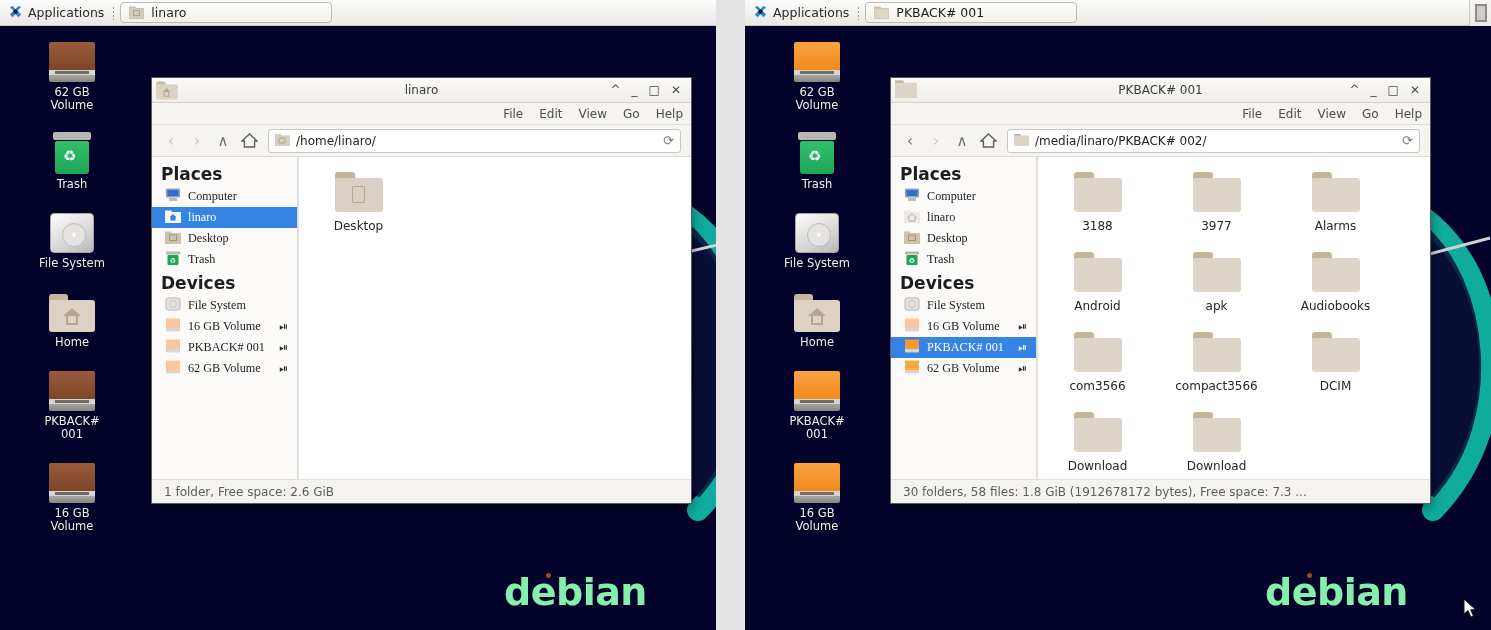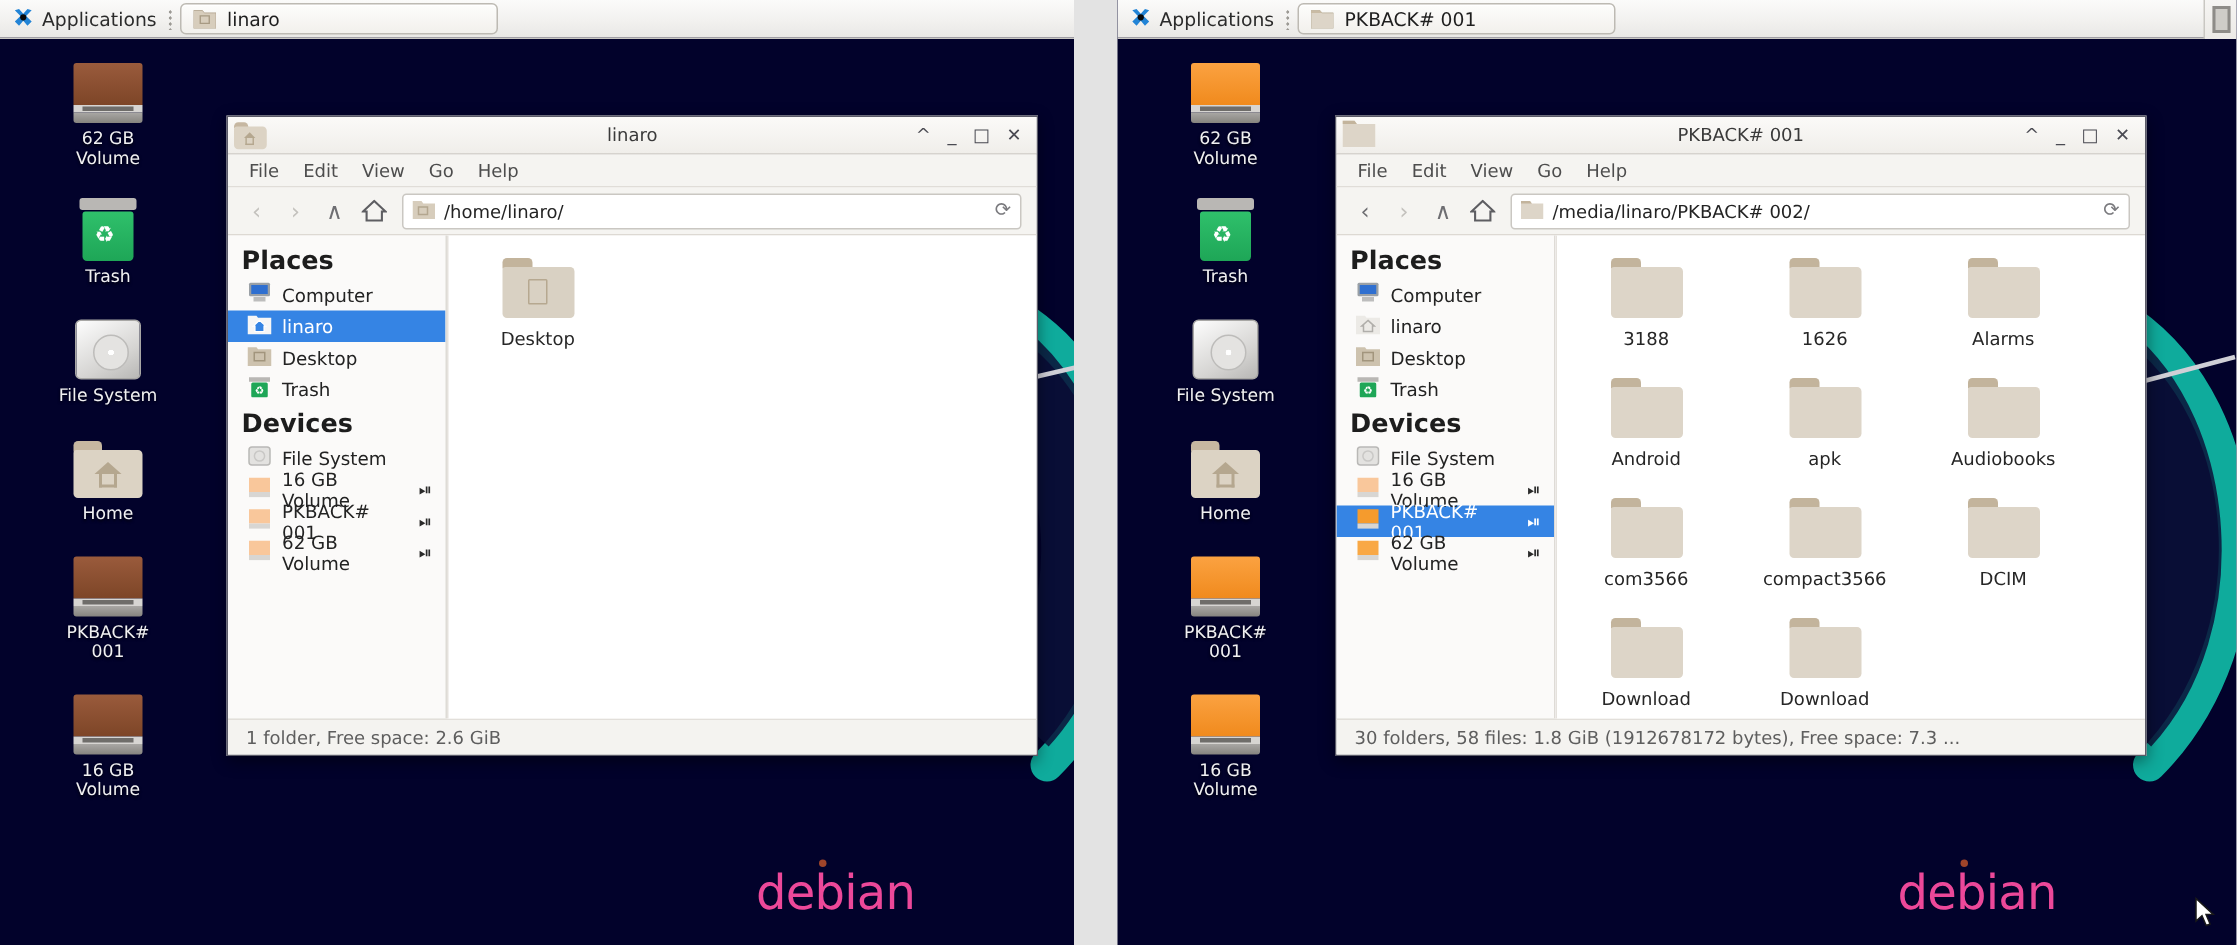--- a/index.html
+++ b/index.html
@@ -42,23 +42,23 @@
     position:absolute; top:0; right:0; width: 22px; height: 26px;
     background: linear-gradient(180deg,#f6f5f3,#eceae6);
     border-left: 1px solid #c9c7c2;
   }
   .edge-ghost i { position:absolute; left:5px; top:4px; width:12px; height:18px;
     border:2px solid #8e8c88; background:#cfcdc8; display:block; }
 
   
   .swirl { position:absolute; pointer-events:none; }
   .debian-word {
-    position:absolute; bottom: 16px; color:#ec4899;
+    position:absolute; bottom: 16px; color:#86efac;
     font-family:"DejaVu Sans","Liberation Sans",sans-serif;
-    font-size: 32px; font-weight: 400; letter-spacing: -0.5px;
+    font-size: 38px; font-weight: 700; letter-spacing: -0.5px;
   }
   .debian-dot { position:absolute; width:5px; height:5px; background:#a0452a; border-radius:50%; }
 
   
   .desk-icons { position:absolute; top: 34px; width: 108px; }
   .desk-item { width: 108px; margin-bottom: 14px; text-align:center; }
   .desk-item .ico { height: 48px; display:flex; align-items:flex-end; justify-content:center; }
   .desk-item .lbl {
     margin-top: 4px; color:#f0f0f2; font-size: 11.5px; line-height: 13px;
     text-shadow: 0 1px 2px rgba(0,0,0,.8);
@@ -114,42 +114,42 @@
   }
   .titlebar .winicon { margin-left: 4px; }
   .titlebar .wtitle {
     position:absolute; left:0; right:0; text-align:center;
     font-size: 12px; color:#3a3a3a;
   }
   .wctl { margin-left:auto; display:flex; align-items:center; gap:11px; padding-right:10px; z-index:2; }
   .wctl span { color:#4a4a52; font-size:12px; line-height:12px; cursor:default; }
 
   .menubar { height: 22px; display:flex; align-items:center; gap:0;
-    background:#f5f4f1; border-bottom:1px solid #e0ddd8; padding-left: 6px; }
+    background:#f5f4f1; border-bottom:1px solid #e0ddd8; padding-left: 6px; justify-content: flex-end; }
   .menubar div { padding: 1px 8px; font-size: 12px; color:#4d4d4d; }
 
   .pathbar { height: 32px; display:flex; align-items:center; gap:0px;
     background:#f5f4f1; padding: 0 10px 0 6px; border-bottom:1px solid #ddd9d3; }
   .navbtn { width: 26px; height: 24px; display:flex; align-items:center; justify-content:center;
      color:#6e6e72; font-size: 15px; }
   .navbtn.dim { color:#c3c1bd; }
   .pathentry {
     flex:1; height: 24px; margin-left: 6px;
     background:#ffffff; border:1px solid #cac7c2; border-radius:3px;
     display:flex; align-items:center; gap:6px; padding: 0 6px;
     font-size: 12px; color:#232323;
   }
   .reload { color:#7a7a7e; font-size: 13px; margin-left:auto; }
 
   .wbody { flex:1; display:flex; min-height:0; }
   .sidebar { width: 146px; background:#fbfaf9; border-right:1px solid #dedbd6;
      padding-top: 4px; overflow:hidden; }
   .sb-head { font-weight:bold; font-size:17px; color:#1d1d1d; padding: 3px 0 2px 9px; }
   .sb-item { display:flex; align-items:center; gap:7px; height: 21px; padding-left: 13px;
-     font-size: 12.2px; color:#232323; }
+     font-size: 12.2px; color:#232323;font-family:Liberation Serif, serif; }
   .sb-item.sel { background:#3584e4; color:#fff; }
   .sb-item .eject { margin-left:auto; margin-right: 9px; font-size: 11px; color:#2a2a2a; }
   .sb-item.sel .eject { color:#fff; }
 
   .content { flex:1; background:#ffffff; border-left:1px solid #e5e2dd;
      padding: 10px 0 0 0; overflow:hidden; position:relative; }
   .grid { display:flex; flex-wrap:wrap; align-content:flex-start; }
   .fitem { width: 119px; text-align:center; margin-bottom: 14px; }
   .fitem .fico { height: 50px; display:flex; align-items:center; justify-content:center; }
   .fitem .flbl { font-size: 12px; color:#262626; margin-top: 2px; }
@@ -678,21 +678,21 @@
                 </div>
                 <div class="flbl">3188</div>
               </div>
               <div class="fitem">
                 <div class="fico">
                   <div class="folder">
                     <div class="tab"></div>
                     <div class="bd"></div>
                   </div>
                 </div>
-                <div class="flbl">1626</div>
+                <div class="flbl">3977</div>
               </div>
               <div class="fitem">
                 <div class="fico">
                   <div class="folder">
                     <div class="tab"></div>
                     <div class="bd"></div>
                   </div>
                 </div>
                 <div class="flbl">Alarms</div>
               </div>

